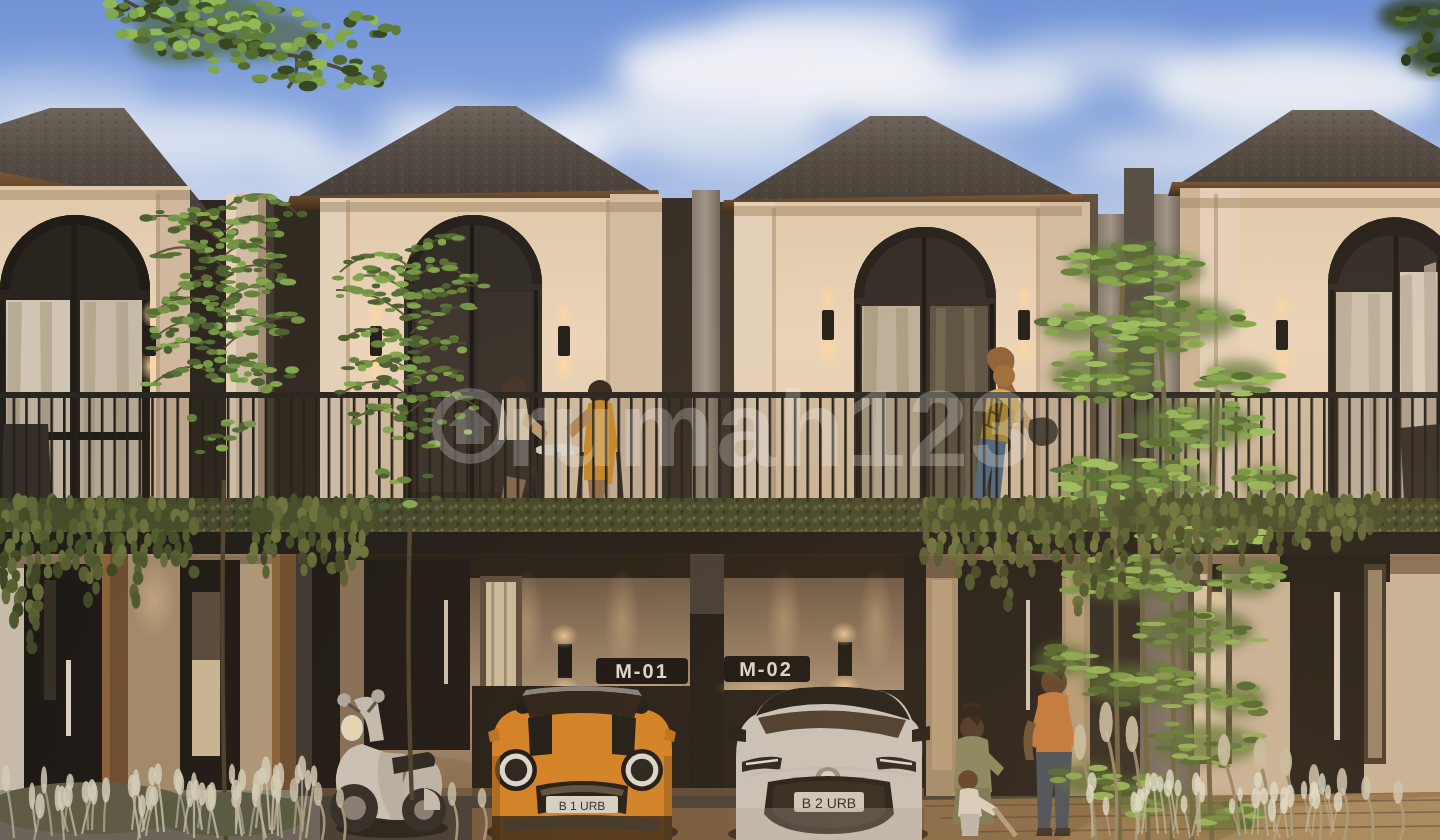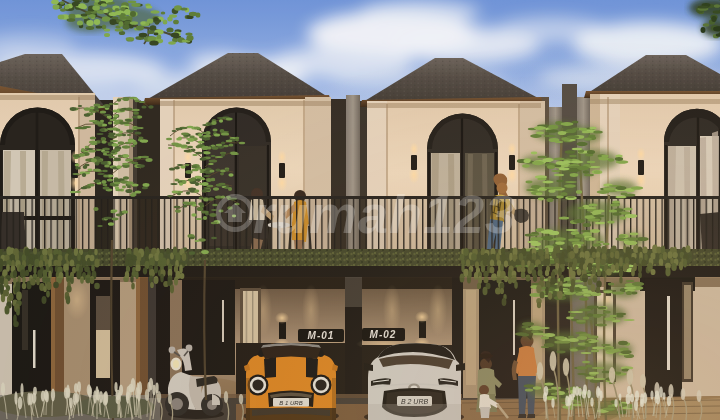--- a/index.html
+++ b/index.html
@@ -1,15 +1,15 @@
 <!DOCTYPE html>
 <html><head><meta charset="utf-8">
 <style>
 html,body{margin:0;padding:0;background:#000;font-family:"Liberation Sans",sans-serif;}
-#scene{position:relative;width:720px;height:420px;overflow:hidden;font-style:italic;}
+#scene{position:relative;width:720px;height:420px;overflow:hidden;}
 </style></head>
 <body>
 <div id="scene">
 <svg width="720" height="420" viewBox="0 0 720 420">
 <defs>
   <linearGradient id="sky" x1="0" y1="0" x2="0" y2="1">
     <stop offset="0" stop-color="#6890d9"></stop>
     <stop offset="0.55" stop-color="#8aaae4"></stop>
     <stop offset="1" stop-color="#c6d5f1"></stop>
   </linearGradient>

